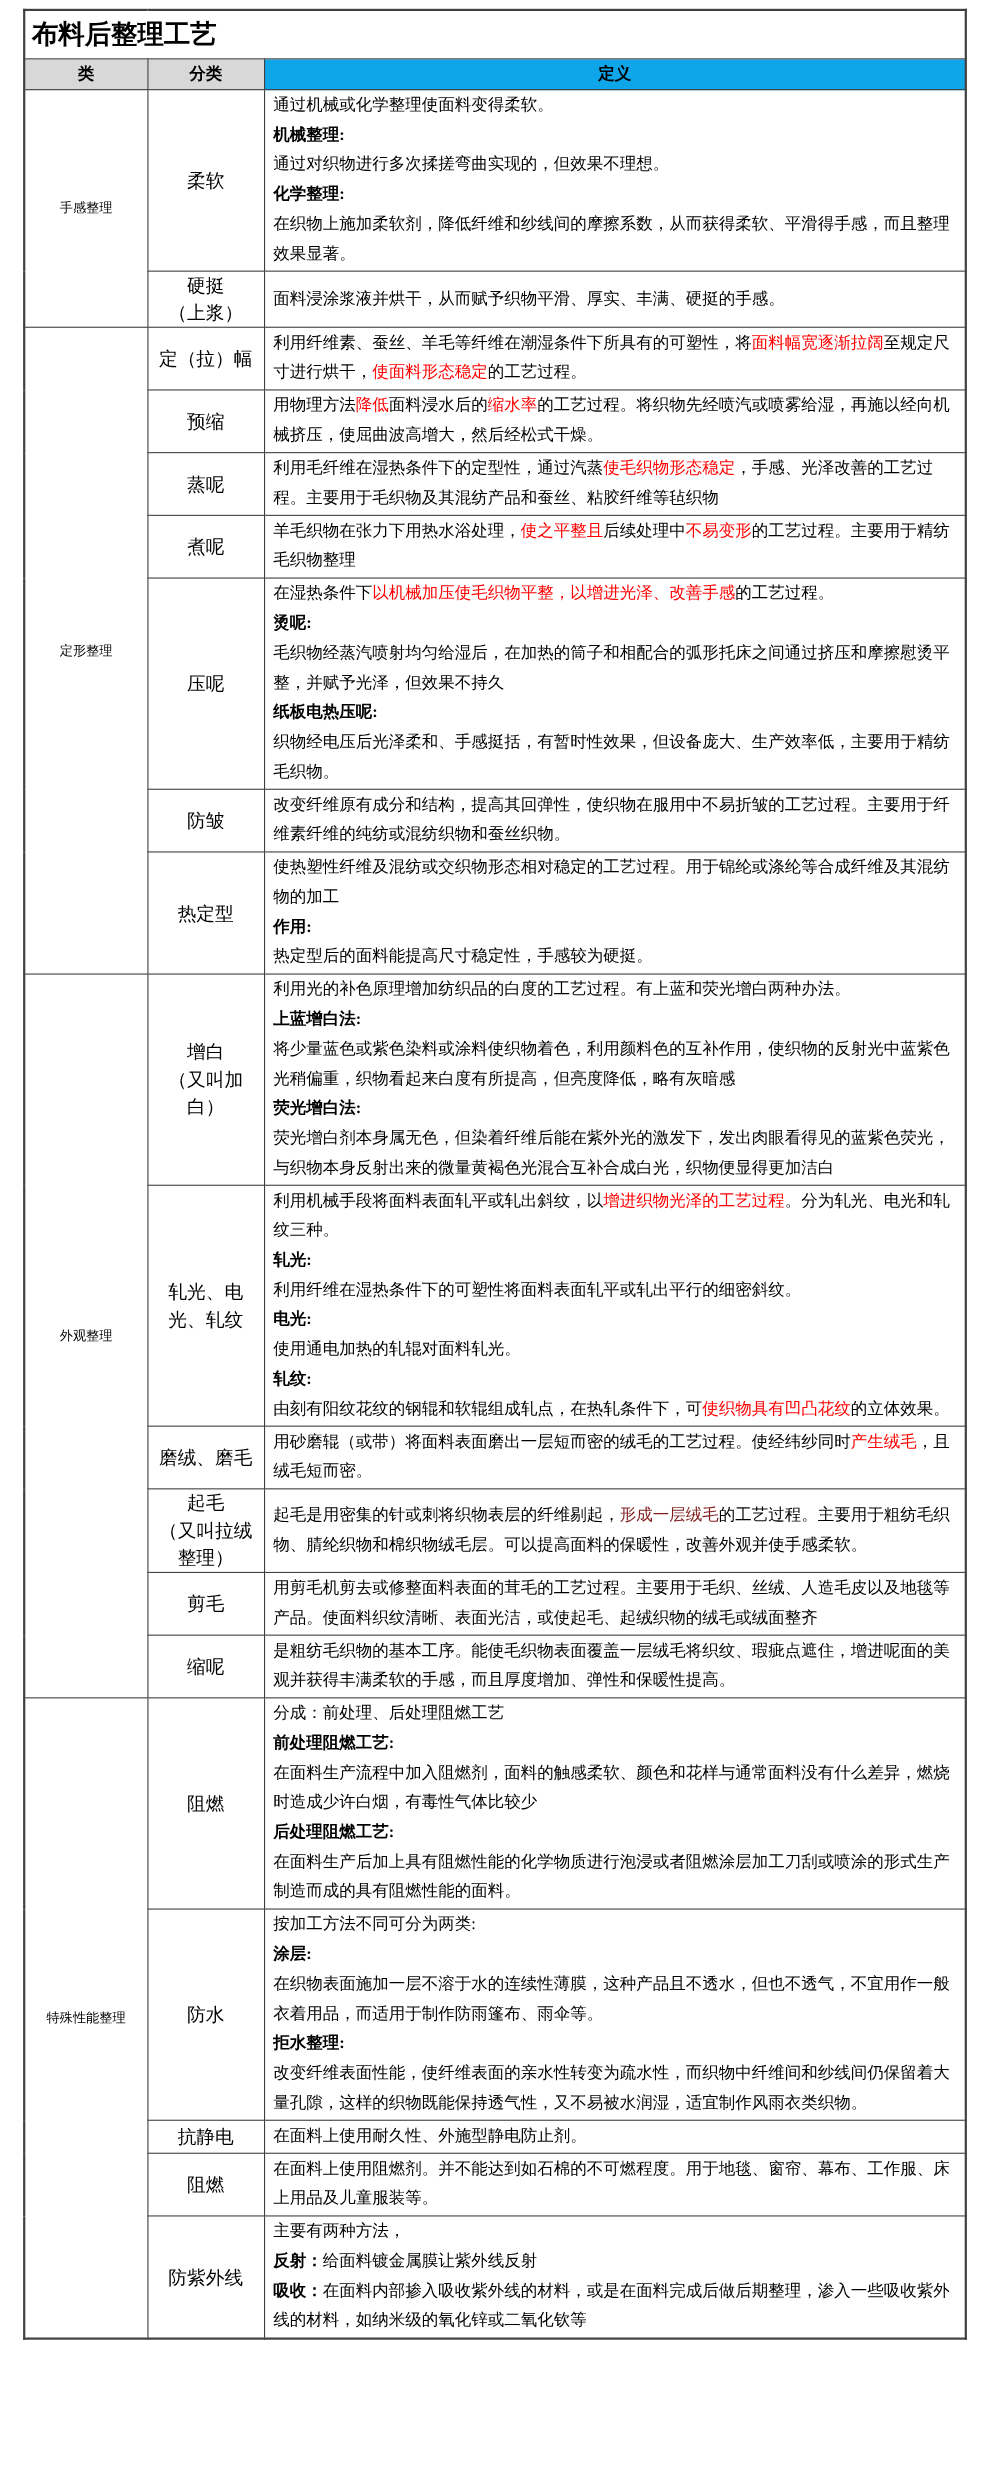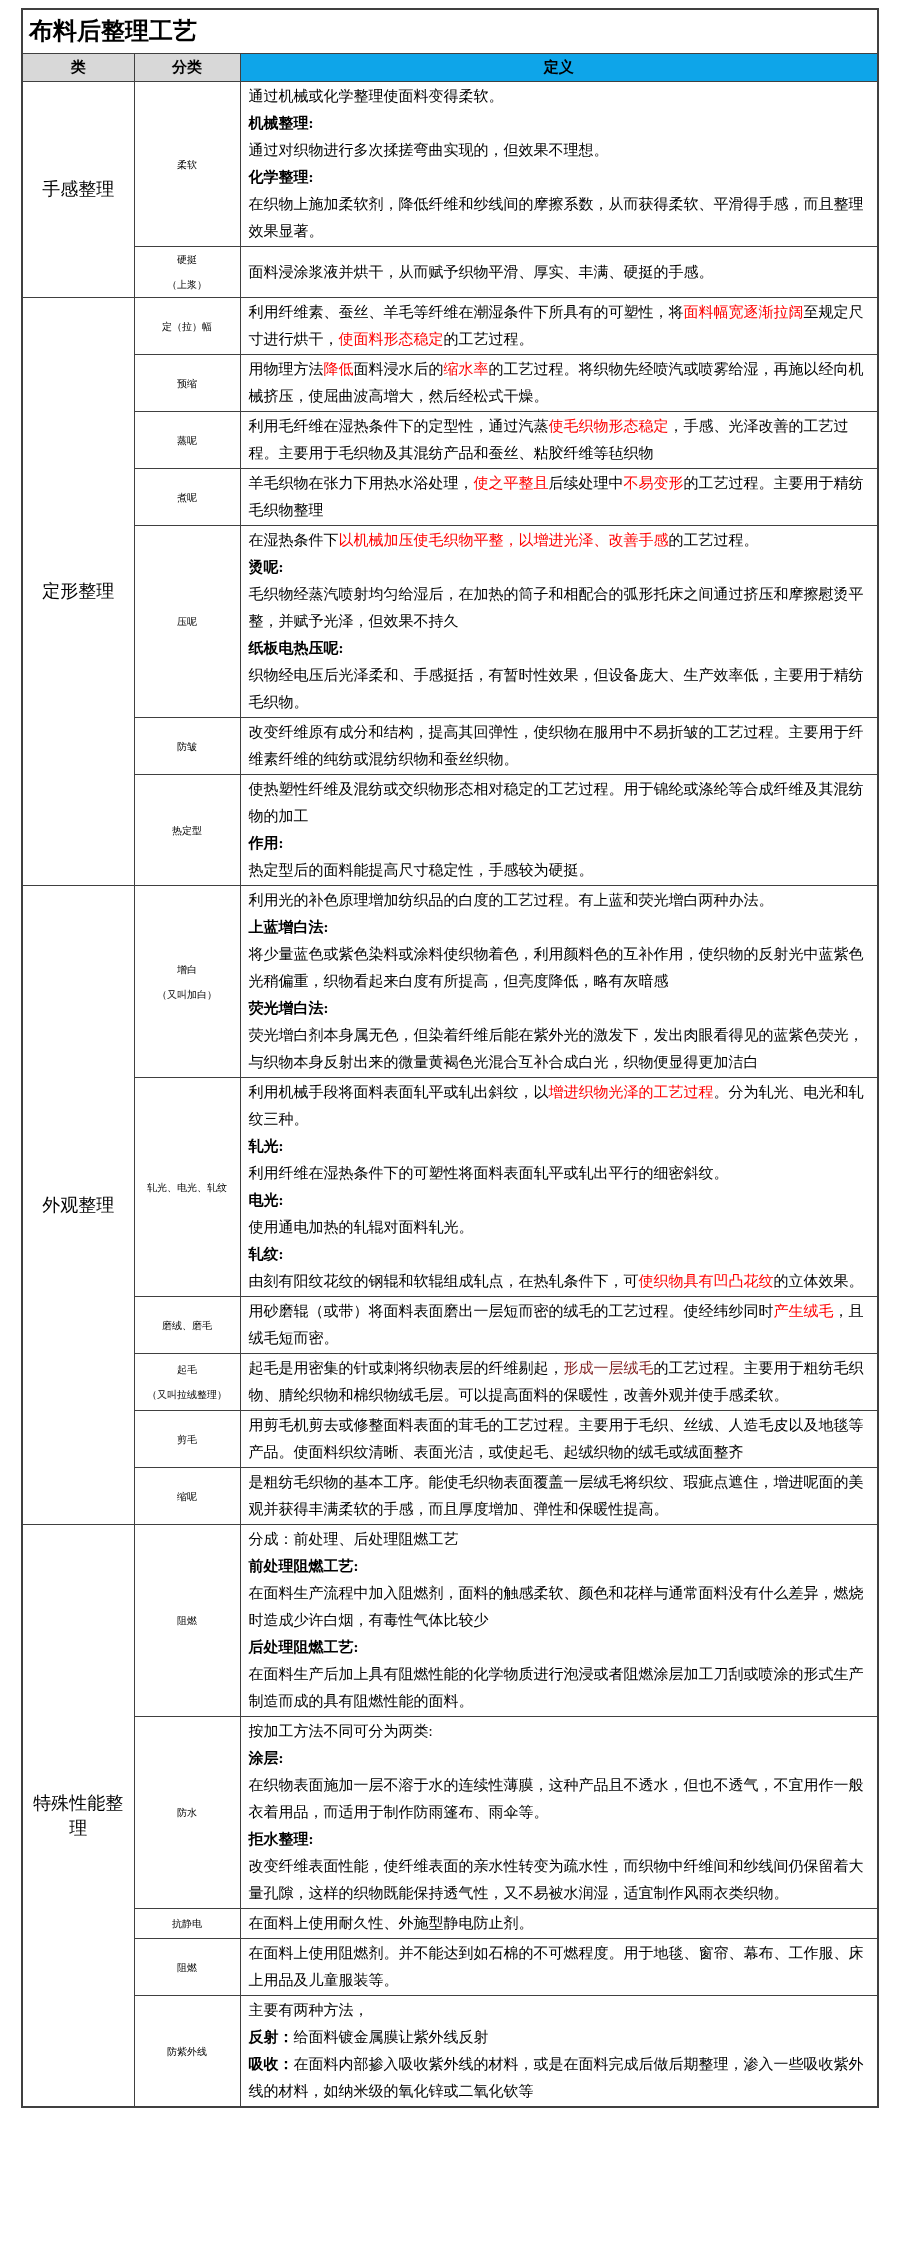--- a/index.html
+++ b/index.html
@@ -2,22 +2,22 @@
 <html><head>
 <meta charset="utf-8">
 <style>
   html,body{margin:0;padding:0;background:#ffffff;}
   body{width:900px;min-height:2253px;font-family:"Liberation Serif","DejaVu Serif",serif;color:#000;}
   .page{padding:8px 21px 10px 21px;}
   table.doc{border-collapse:collapse;width:858px;table-layout:fixed;border:2px solid #404040;padding-left:32px;}
   table.doc td, table.doc th{border:1px solid #404040;}
   .title-cell{font-size:24px;font-weight:bold;padding:5px 6px 6px 6px;text-align:left;}
   th.hdr{background:#d8d8d8;font-size:15px;font-weight:bold;text-align:center;padding:2px 2px;height:23px;}
-  td.cat-cell{ text-align:center;vertical-align:middle;font-size:18px;line-height:25px;padding:0 2px;}
-  td.sub-cell{ text-align:center;vertical-align:middle;font-size:10px;line-height:25px;padding:0 2px;}
+  td.cat-cell{ text-align:center;vertical-align:middle;font-size:12px;line-height:25px;padding:0 2px;}
+  td.sub-cell{ text-align:center;vertical-align:middle;font-size:17px;line-height:25px;padding:0 2px;}
   td.def-cell{ font-size:15px;line-height:27px;padding:1px 8px;vertical-align:middle;text-align:left;}
   .para{margin:0;}
   .b{font-weight:bold;}
   .r{color:#ff0000;}
 </style>
 </head>
 <body>
 
 <div class="page">
   <table class="doc">

